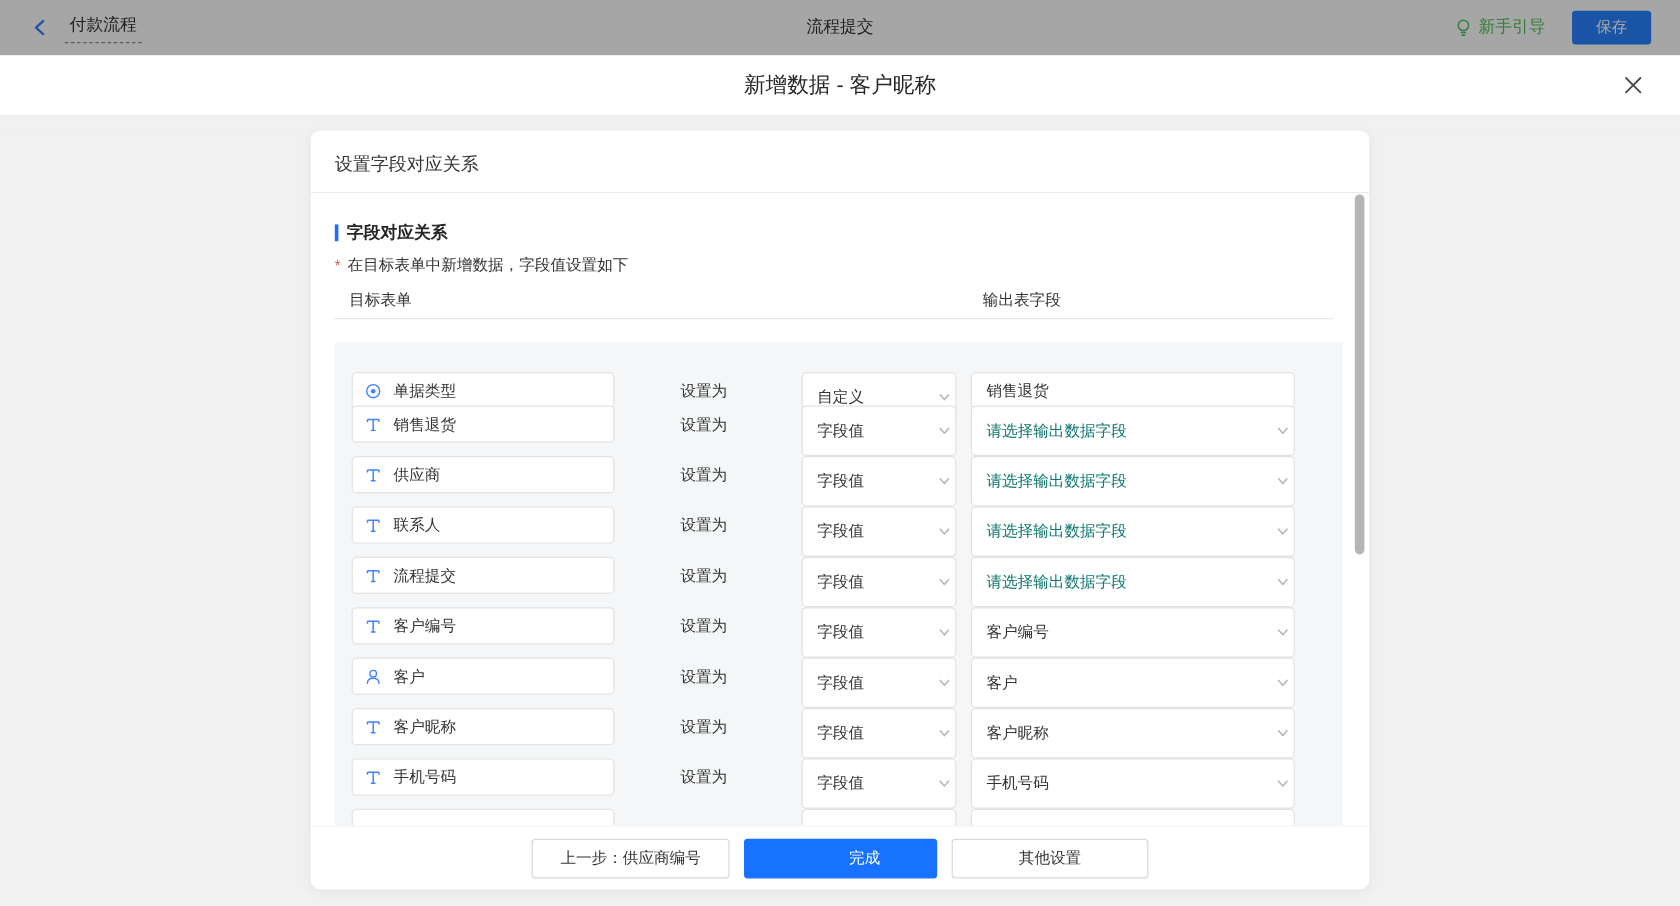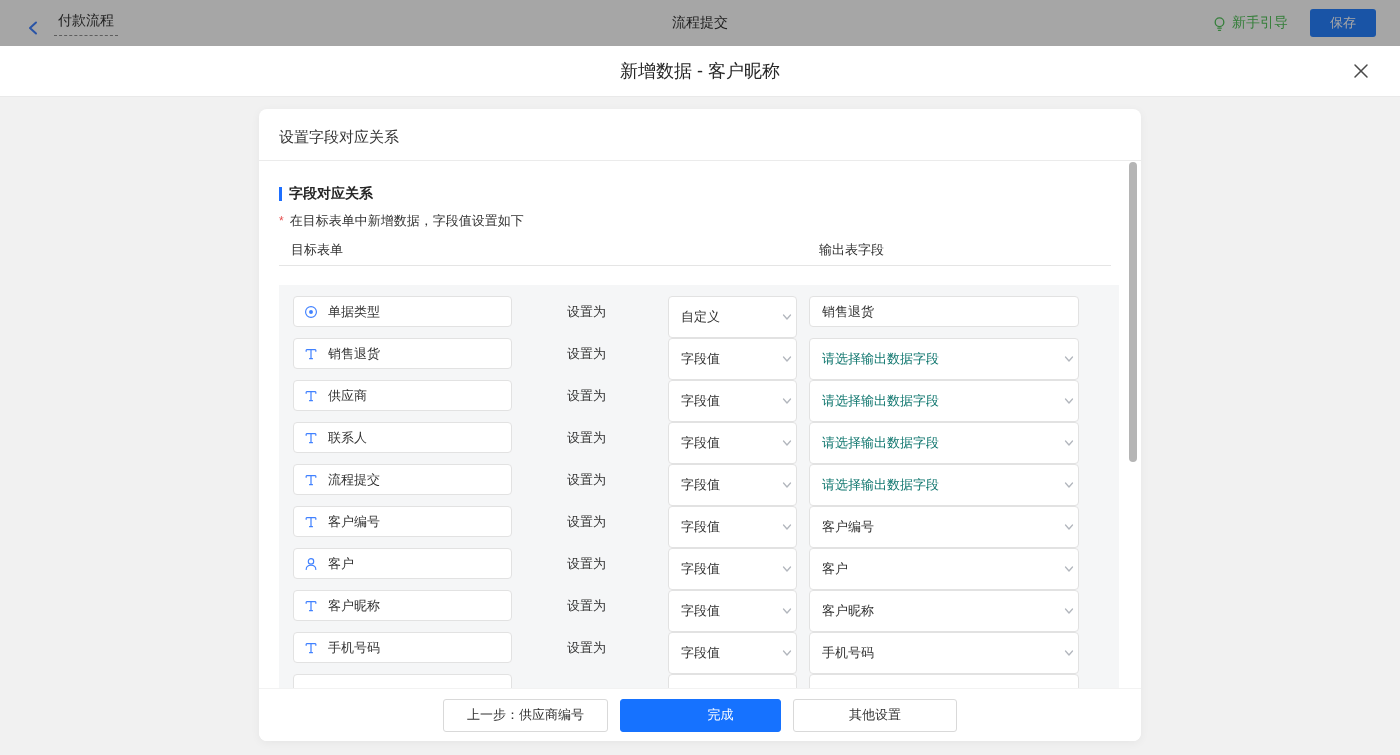--- a/index.html
+++ b/index.html
@@ -2,28 +2,28 @@
 <html><head>
 <meta charset="utf-8">
 <style>
   * { margin:0; padding:0; box-sizing:border-box; }
   html,body { width:1400px; height:755px; overflow:hidden; background:#f1f1f1;
     font-family:"Liberation Sans","DejaVu Sans",sans-serif; }
 
   
   .topbar { position:relative; height:46px; background:#ffffff; z-index:1; }
   .topbar-inner { position:absolute; inset:0; display:flex; align-items:center; }
-  .tb-left { display:flex; align-items:flex-end; gap:12px; padding-left:26px; }
+  .tb-left { display:flex; align-items:center; gap:12px; padding-left:26px; }
   .back-btn { display:flex; align-items:center; cursor:pointer; }
   .flow-name { font-size:14px; color:#333; padding:2px 4px 5px 4px;
     border-bottom:1px dashed #8f8f8f; }
   .tb-center { position:absolute; left:50%; transform:translateX(-50%);
     font-size:14px; color:#333; }
   .tb-right { position:absolute; right:24px; display:flex; align-items:center; gap:22px; }
-  .guide { display:flex; align-items:flex-end; gap:5px; color:#53c35b; font-size:14px; cursor:pointer; }
+  .guide { display:flex; align-items:center; gap:5px; color:#53c35b; font-size:14px; cursor:pointer; }
   .save-btn { width:66px; height:28px; background:#2781ff; color:#fff; border:none;
     border-radius:3px; font-size:13px; cursor:pointer; }
   .topbar-mask { position:absolute; inset:0; background:rgba(0,0,0,0.35); z-index:2; }
 
   
   .modal-header { position:relative; height:51px; background:#fff;
     border-bottom:1px solid #e9e9e9; display:flex; align-items:center; justify-content:center; }
   .modal-title { font-size:18px; color:#262626; }
   .modal-close { position:absolute; right:30px; top:16px; width:18px; height:18px;
     cursor:pointer; color:#4a4a4a; }
@@ -128,21 +128,21 @@
     </div>
     <div class="section-desc">
       <span class="req-mark">*</span><span>在目标表单中新增数据，字段值设置如下</span>
     </div>
 
     <div class="col-head-left">目标表单</div>
     <div class="col-head-right">输出表字段</div>
     <div class="col-divider"></div>
 
     <div class="rows-wrap" id="rows-wrap">
-        <div class="map-row" style="top: 11px;">
+        <div class="map-row" style="top: 25px;">
     <div class="field-box">
       <span class="field-icon">
               <svg width="14" height="14" viewBox="0 0 16 16">
                 <circle cx="8" cy="8" r="6.2" fill="none" stroke="currentColor" stroke-width="1.3"></circle>
                 <circle cx="8" cy="8" r="2.2" fill="currentColor"></circle>
               </svg>
             </span>
       <span class="field-label">单据类型</span>
     </div>
     <span class="setas">设置为</span>

